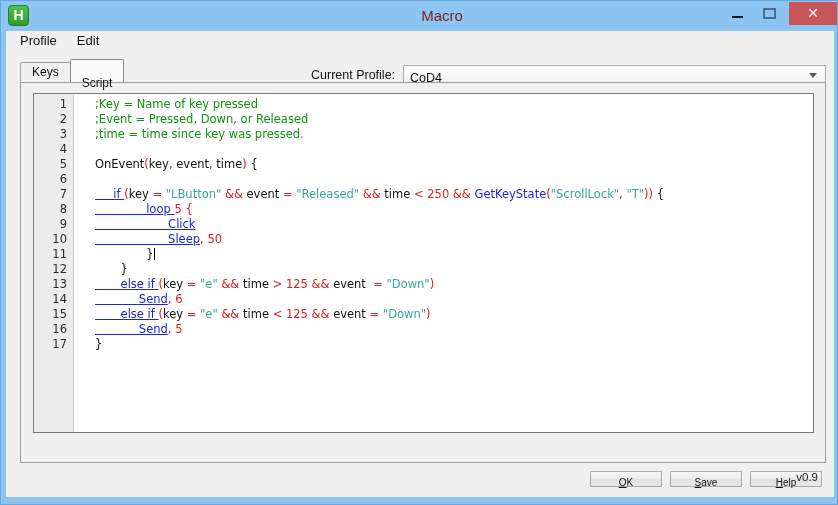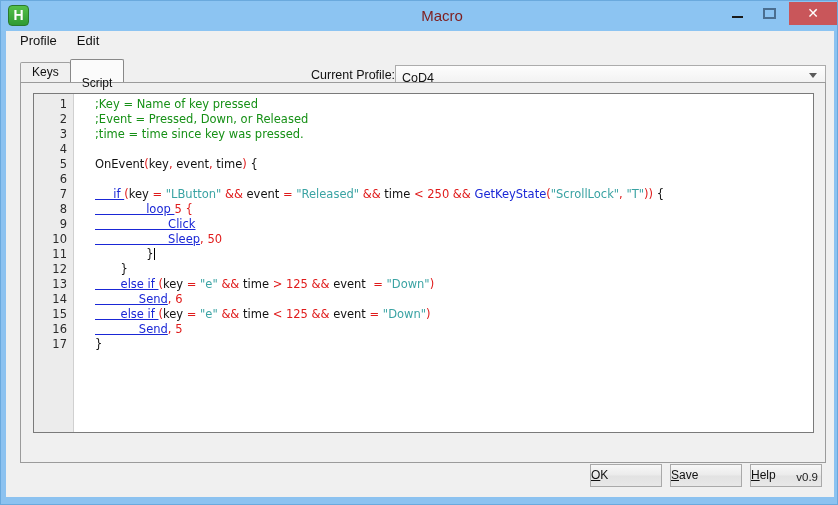--- a/index.html
+++ b/index.html
@@ -161,20 +161,21 @@
   .profile-row {
     position: absolute;
     left: 305px; top: 33px;
     width: 515px; height: 22px;
     display: flex;
     align-items: center;
   }
   .profile-label {
     font-size: 12.5px;
     color: #111111;
+    margin-right: 8px;
     white-space: nowrap;
   }
   .combo {
     position: relative;
     flex: 1;
     height: 21px;
     background: linear-gradient(180deg,#fdfdfd 0%,#f0f0f0 100%);
     border: 1px solid #acacac;
     box-sizing: border-box;
     display: flex;
@@ -264,27 +265,28 @@
   }
 
   
   .btn-row {
     position: absolute;
     right: 12px; bottom: 10px;
     display: flex;
     gap: 8px;
   }
   .btn {
-    width: 72px; height: 23px;
+    width: 72px; height: 16px;
     background: linear-gradient(180deg,#f7f7f7 0%,#ebebeb 48%,#e2e2e2 52%,#e8e8e8 100%);
     border: 1px solid #a9a9a9;
     box-sizing: border-box;
-    font-size: 12px;
+    font-size: 10px;
     color: #111111;
     line-height: 21px;
+    text-align: center;
     cursor: default;
   }
   .btn u { text-underline-offset: 1px; }
 
   
   .version {
     position: absolute;
     right: 16px; top: 440px;
     font-size: 11.5px;
     color: #222222;

